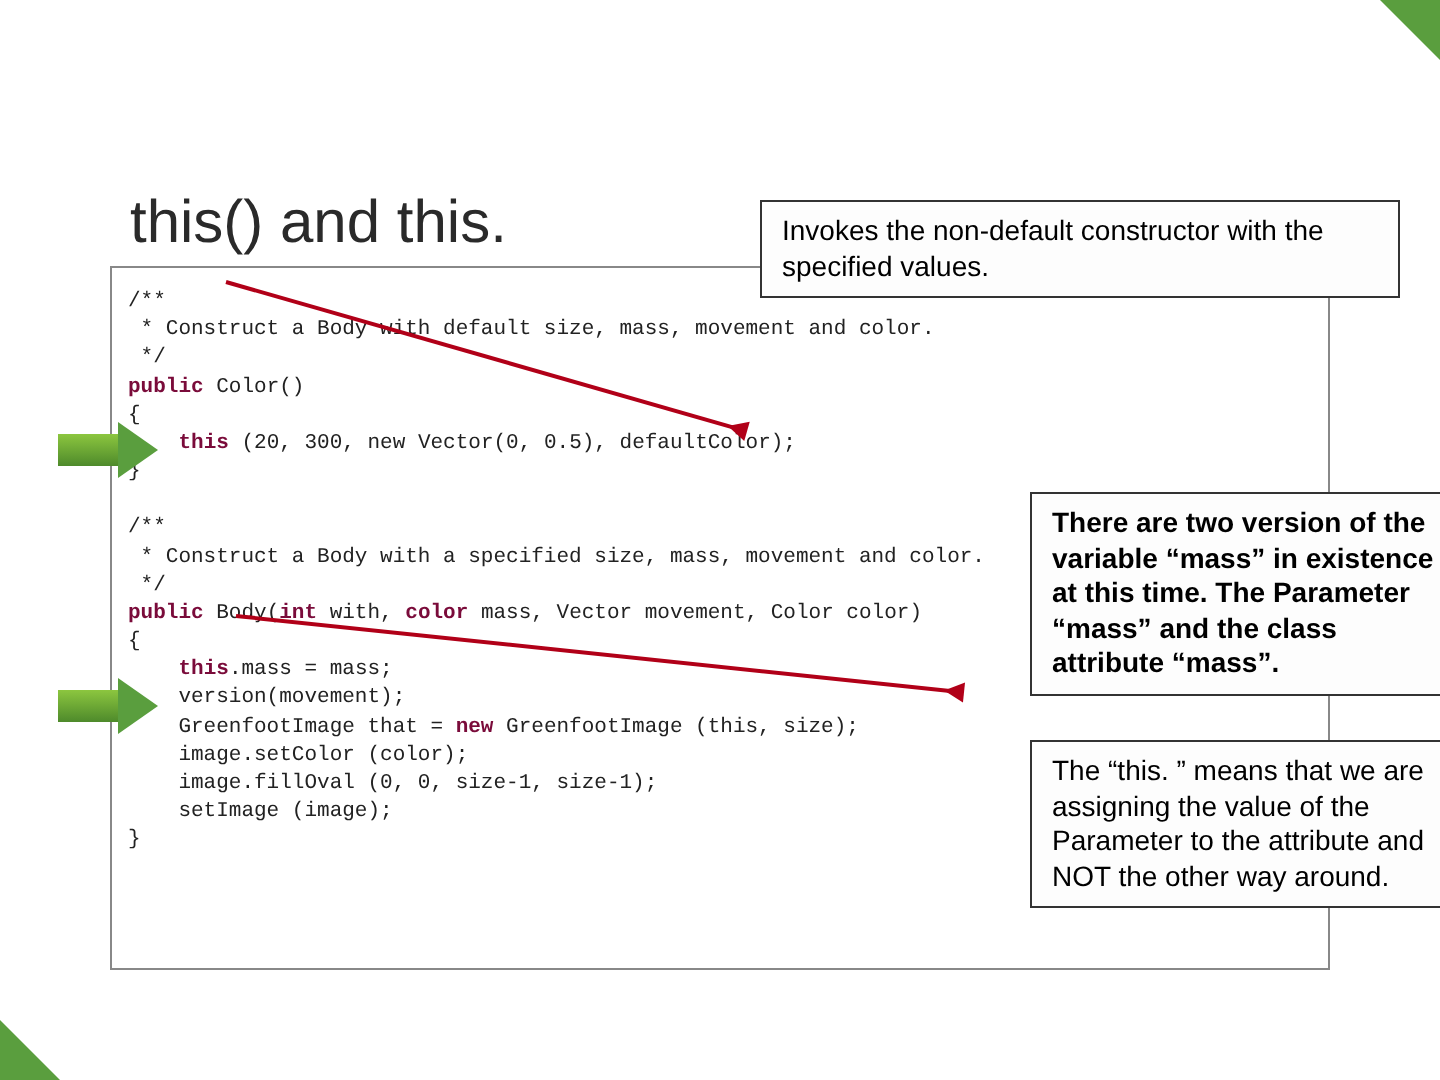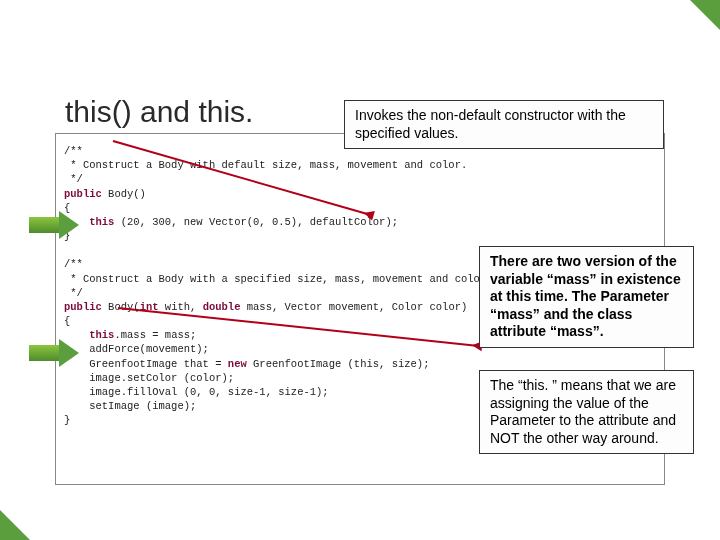--- a/index.html
+++ b/index.html
@@ -54,20 +54,21 @@
   }
   .kw { color: #7a0b3a; font-weight: bold; margin-top: 28px; }
   .callout {
     position: absolute;
     background: #fdfdfd;
     border: 1px solid #333;
     padding: 6px 10px;
     font-size: 14px;
     line-height: 1.25;
     z-index: 5;
+    margin-left: 36px;
   }
   .arrow-green {
     position: absolute;
     width: 52px;
     height: 28px;
     z-index: 6;
   }
   .arrow-green .shaft {
     position: absolute;
     left: 0;
@@ -108,32 +109,32 @@
 <body>
 
 <div class="corner-accent accent-top-right"></div>
 <div class="corner-accent accent-bottom-left"></div>
 
 <h1 class="slide-title">this() and this.</h1>
 
 <div class="code-box"><span>/**</span>
 <span> * Construct a Body with default size, mass, movement and color.</span>
 <span> */</span>
-<span class="kw">public</span><span> Body()</span>
+<span class="kw">public</span><span> Color()</span>
 <span>{</span>
     <span class="kw">this</span><span> (20, 300, new Vector(0, 0.5), defaultColor);</span>
 <span>}</span>
 
 <span>/**</span>
 <span> * Construct a Body with a specified size, mass, movement and color.</span>
 <span> */</span>
-<span class="kw">public</span><span> Body(</span><span class="kw">int</span><span> with, </span><span class="kw">double</span><span> mass, Vector movement, Color color)</span>
+<span class="kw">public</span><span> Body(</span><span class="kw">int</span><span> with, </span><span class="kw">color</span><span> mass, Vector movement, Color color)</span>
 <span>{</span>
     <span class="kw">this</span><span>.mass = mass;</span>
-<span>    addForce(movement);</span>
+<span>    version(movement);</span>
 <span>    GreenfootImage that = </span><span class="kw">new</span><span> GreenfootImage (this, size);</span>
 <span>    image.setColor (color);</span>
 <span>    image.fillOval (0, 0, size-1, size-1);</span>
 <span>    setImage (image);</span>
 <span>}</span></div>
 
 <div class="callout" style="top:100px; left:344px; width:320px;">Invokes the non-default constructor with the specified values.</div>
 <div class="callout" style="top:246px; left:479px; width:215px;font-weight:bold;">There are two version of the variable “mass” in existence at this time. The Parameter “mass” and the class attribute “mass”.</div>
 <div class="callout" style="top:370px; left:479px; width:215px;">The “this. ” means that we are assigning the value of the Parameter to the attribute and NOT the other way around.</div>
 

